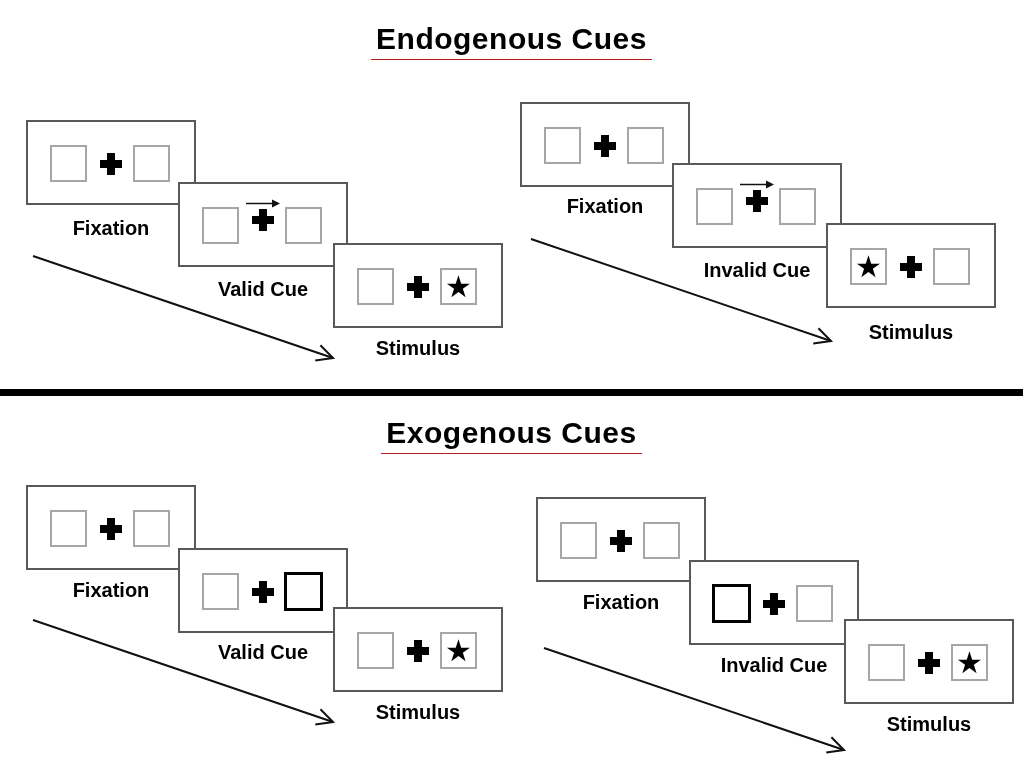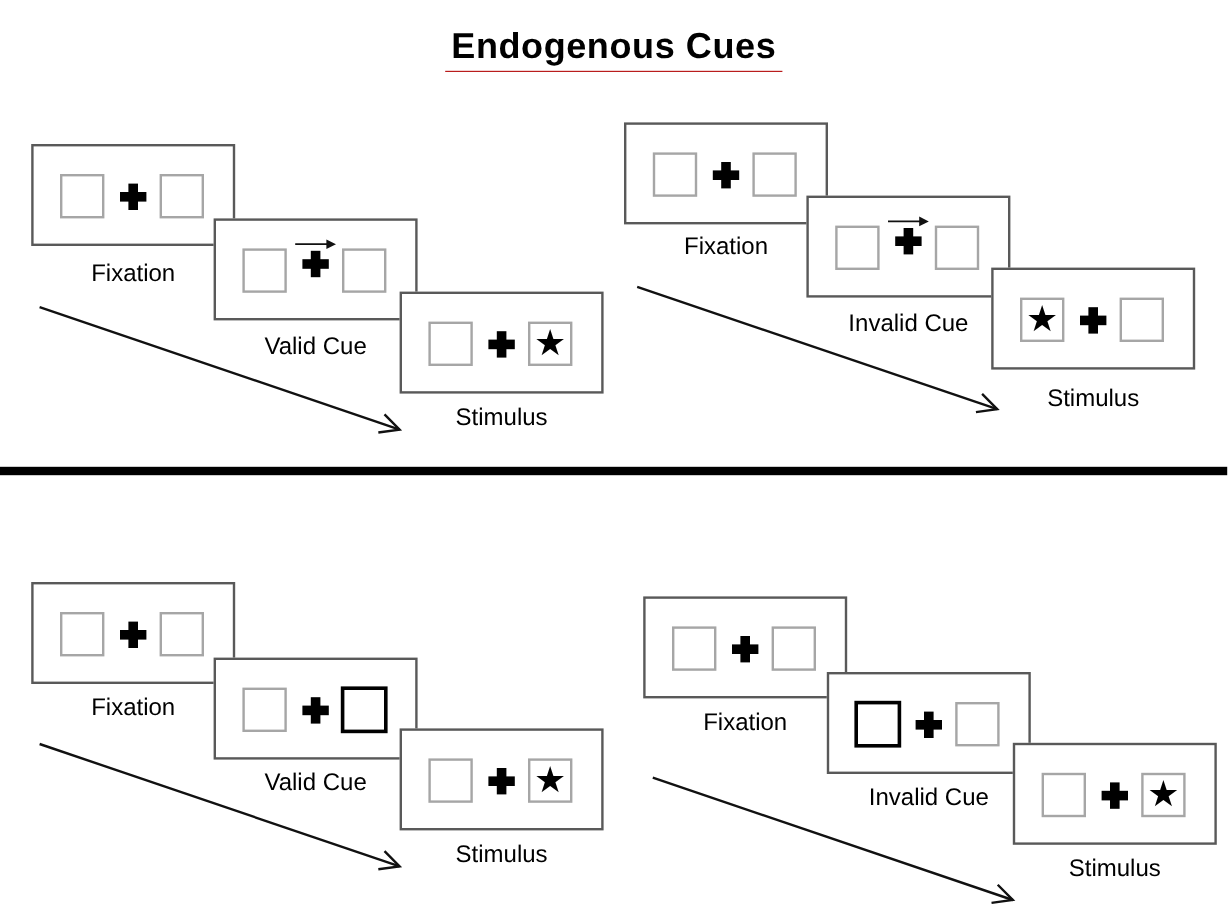--- a/index.html
+++ b/index.html
@@ -102,21 +102,21 @@
     font-size: 30px;
     line-height: 34px;
     color: #000;
   }
 
   .panel-label {
     position: absolute;
     width: 170px;
     text-align: center;
     font-size: 20px;
-    font-weight: normal;
+    font-weight: bold;
     color: #000;
   }
 
   .seq-arrow { position: absolute; }
 </style>
 </head>
 <body>
 
 <div class="slide">
 
@@ -191,20 +191,23 @@
     <defs>
       <marker id="ah2" markerUnits="userSpaceOnUse" markerWidth="26" markerHeight="26" refX="21" refY="12" orient="auto">
         <path d="M5,4 L21,12 L5,20" fill="none" stroke="#111" stroke-width="2"></path>
       </marker>
     </defs>
     <line x1="6" y1="6" x2="306" y2="108" stroke="#111" stroke-width="2" marker-end="url(#ah2)"></line>
   </svg>
 
   <div class="divider"></div>
 
+  <div class="section-title" style="top:416px;">
+    <span class="underline">Exogenous Cues</span>
+  </div>
 
   <div class="panel" style="left:26px; top:485px; z-index:1;">
     <div class="pbox left"></div>
     <div class="plus"></div>
     <div class="pbox right"></div>
   </div>
   <div class="panel-label" style="left:26px; top:579px; z-index:4;">Fixation</div>
 
   <div class="panel" style="left:178px; top:548px; z-index:2;">
     <div class="pbox left"></div>

